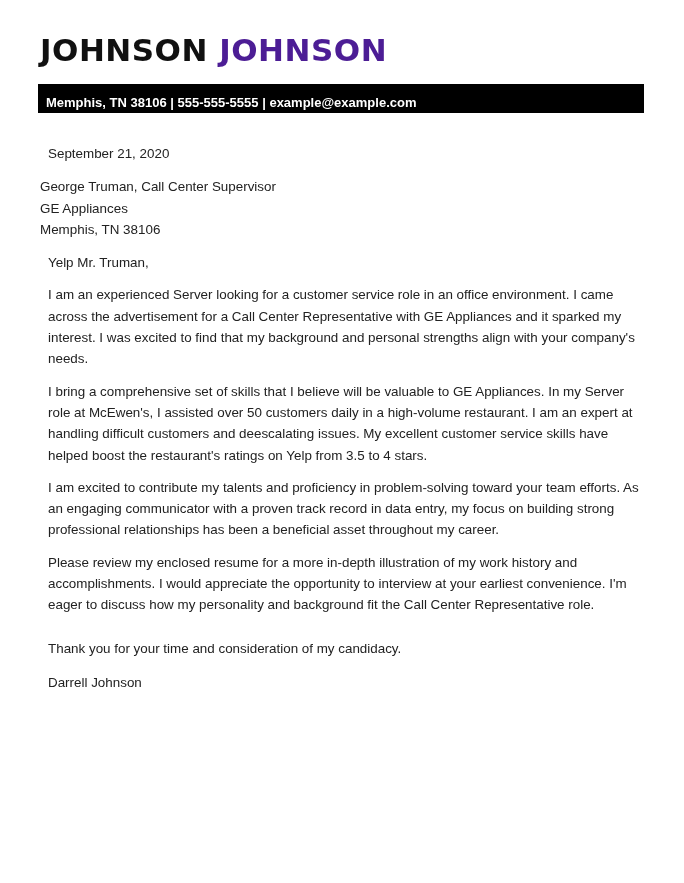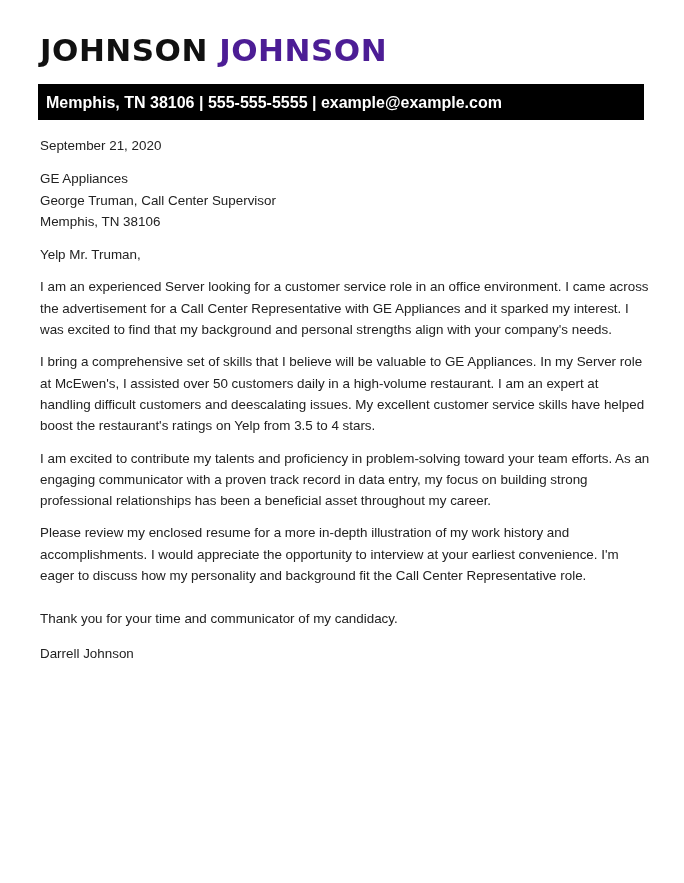--- a/index.html
+++ b/index.html
@@ -6,31 +6,31 @@
     body { width: 684px; height: 883px; position: relative; overflow: hidden; }
     .page { position: absolute; left: 0; top: 0; width: 684px; height: 883px; background: #fff; }
     .name {
       position: absolute; left: 40px; top: 30px;
       font-family: "DejaVu Sans", sans-serif; font-weight: bold;
       font-size: 31px; letter-spacing: 0.5px; line-height: 40px; color: #111;
       white-space: nowrap;
     }
     .name .last { color: #4c1d95; }
     .contact-bar {
-      position: absolute; left: 38px; top: 84px; width: 606px; height: 36px;
+      position: absolute; left: 38px; top: 84px; width: 606px; height: 29px;
       background: #000; color: #fff;
-      font-family: "Liberation Sans", sans-serif; font-weight: bold; font-size: 16px;
+      font-family: "Liberation Sans", sans-serif; font-weight: bold; font-size: 13px;
       line-height: 38px; box-sizing: border-box; padding-left: 8px; white-space: nowrap;
     }
     .body-text {
       position: absolute; left: 40px; top: 135px; width: 610px;
       font-family: "Liberation Sans", sans-serif; font-size: 13.4px; color: #222;
       line-height: 21.3px;
     }
-    .body-text p { margin: 0; }
+    .body-text p { margin: 8px; }
     .date { margin-bottom: 12px !important; }
     .address p { margin: 0; }
     .address { margin-bottom: 12px; }
     .salutation { margin-bottom: 11px !important; }
     .para { margin-bottom: 11px !important; }
     .para-last { margin-bottom: 22px !important; }
     .thanks { margin-bottom: 13px !important; }
   </style>
 </head>
 <body>
@@ -47,29 +47,29 @@
     <span>|</span>
     <span>555-555-5555</span>
     <span>|</span>
     <span>example@example.com</span>
   </div>
 
   <div class="body-text">
     <p class="date">September 21, 2020</p>
 
     <div class="address">
+      <p>George Truman, Call Center Supervisor</p>
       <p>GE Appliances</p>
-      <p>George Truman, Call Center Supervisor</p>
       <p>Memphis, TN 38106</p>
     </div>
 
     <p class="salutation">Yelp Mr. Truman,</p>
 
     <p class="para">I am an experienced Server looking for a customer service role in an office environment.  I came across the advertisement for a Call Center Representative with GE Appliances and it sparked my interest. I was excited to find that my background and personal strengths align with your company's needs.</p>
     <p class="para">I bring a comprehensive set of skills that I believe will be valuable to GE Appliances. In my Server role at McEwen's, I assisted over 50 customers daily in a high-volume restaurant. I am an expert at handling difficult customers and deescalating issues. My excellent customer service skills have helped boost the restaurant's ratings on Yelp from 3.5 to 4 stars.</p>
     <p class="para">I am excited to contribute my talents and proficiency in problem-solving toward your team efforts. As an engaging communicator with a proven track record in data entry, my focus on building strong professional relationships has been a beneficial asset throughout my career.</p>
     <p class="para-last">Please review my enclosed resume for a more in-depth illustration of my work history and accomplishments. I would appreciate the opportunity to interview at your earliest convenience. I'm eager to discuss how my personality and background fit the Call Center Representative role.</p>
 
-    <p class="thanks">Thank you for your time and communicator of my candidacy.</p>
+    <p class="thanks">Thank you for your time and consideration of my candidacy.</p>
 
     <p>Darrell Johnson</p>
   </div>
 </div>
 
 </body></html>

